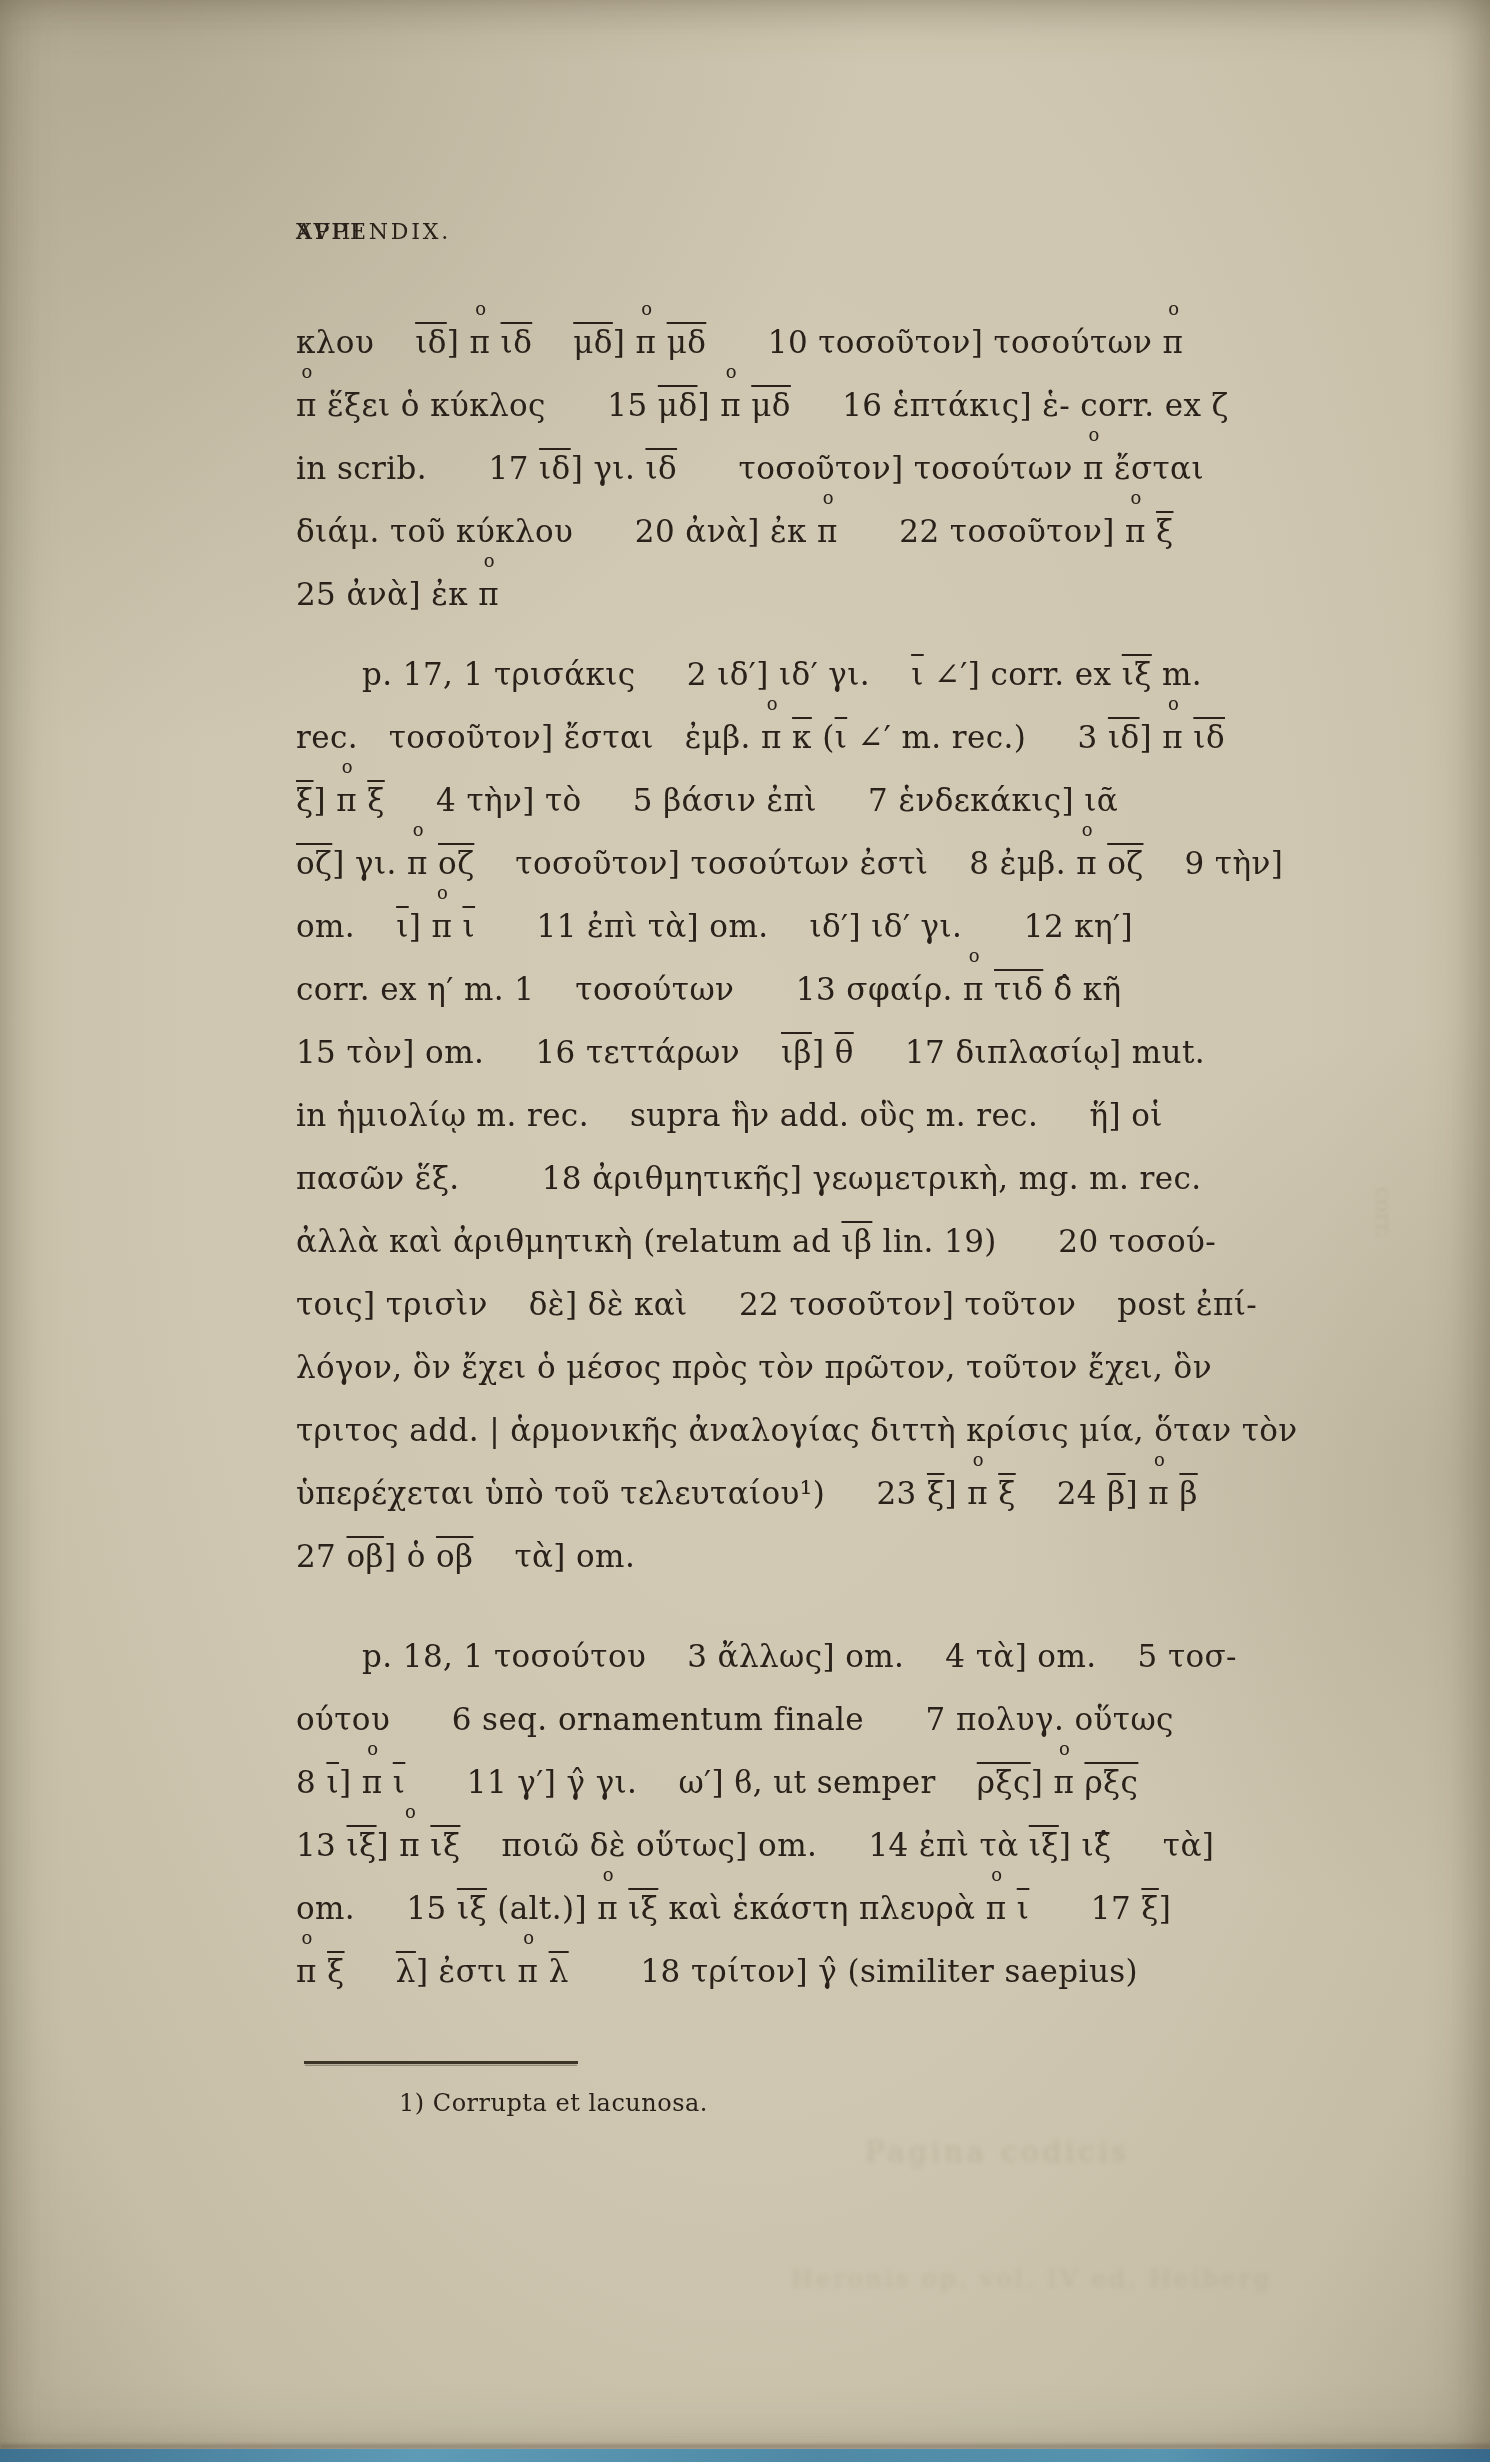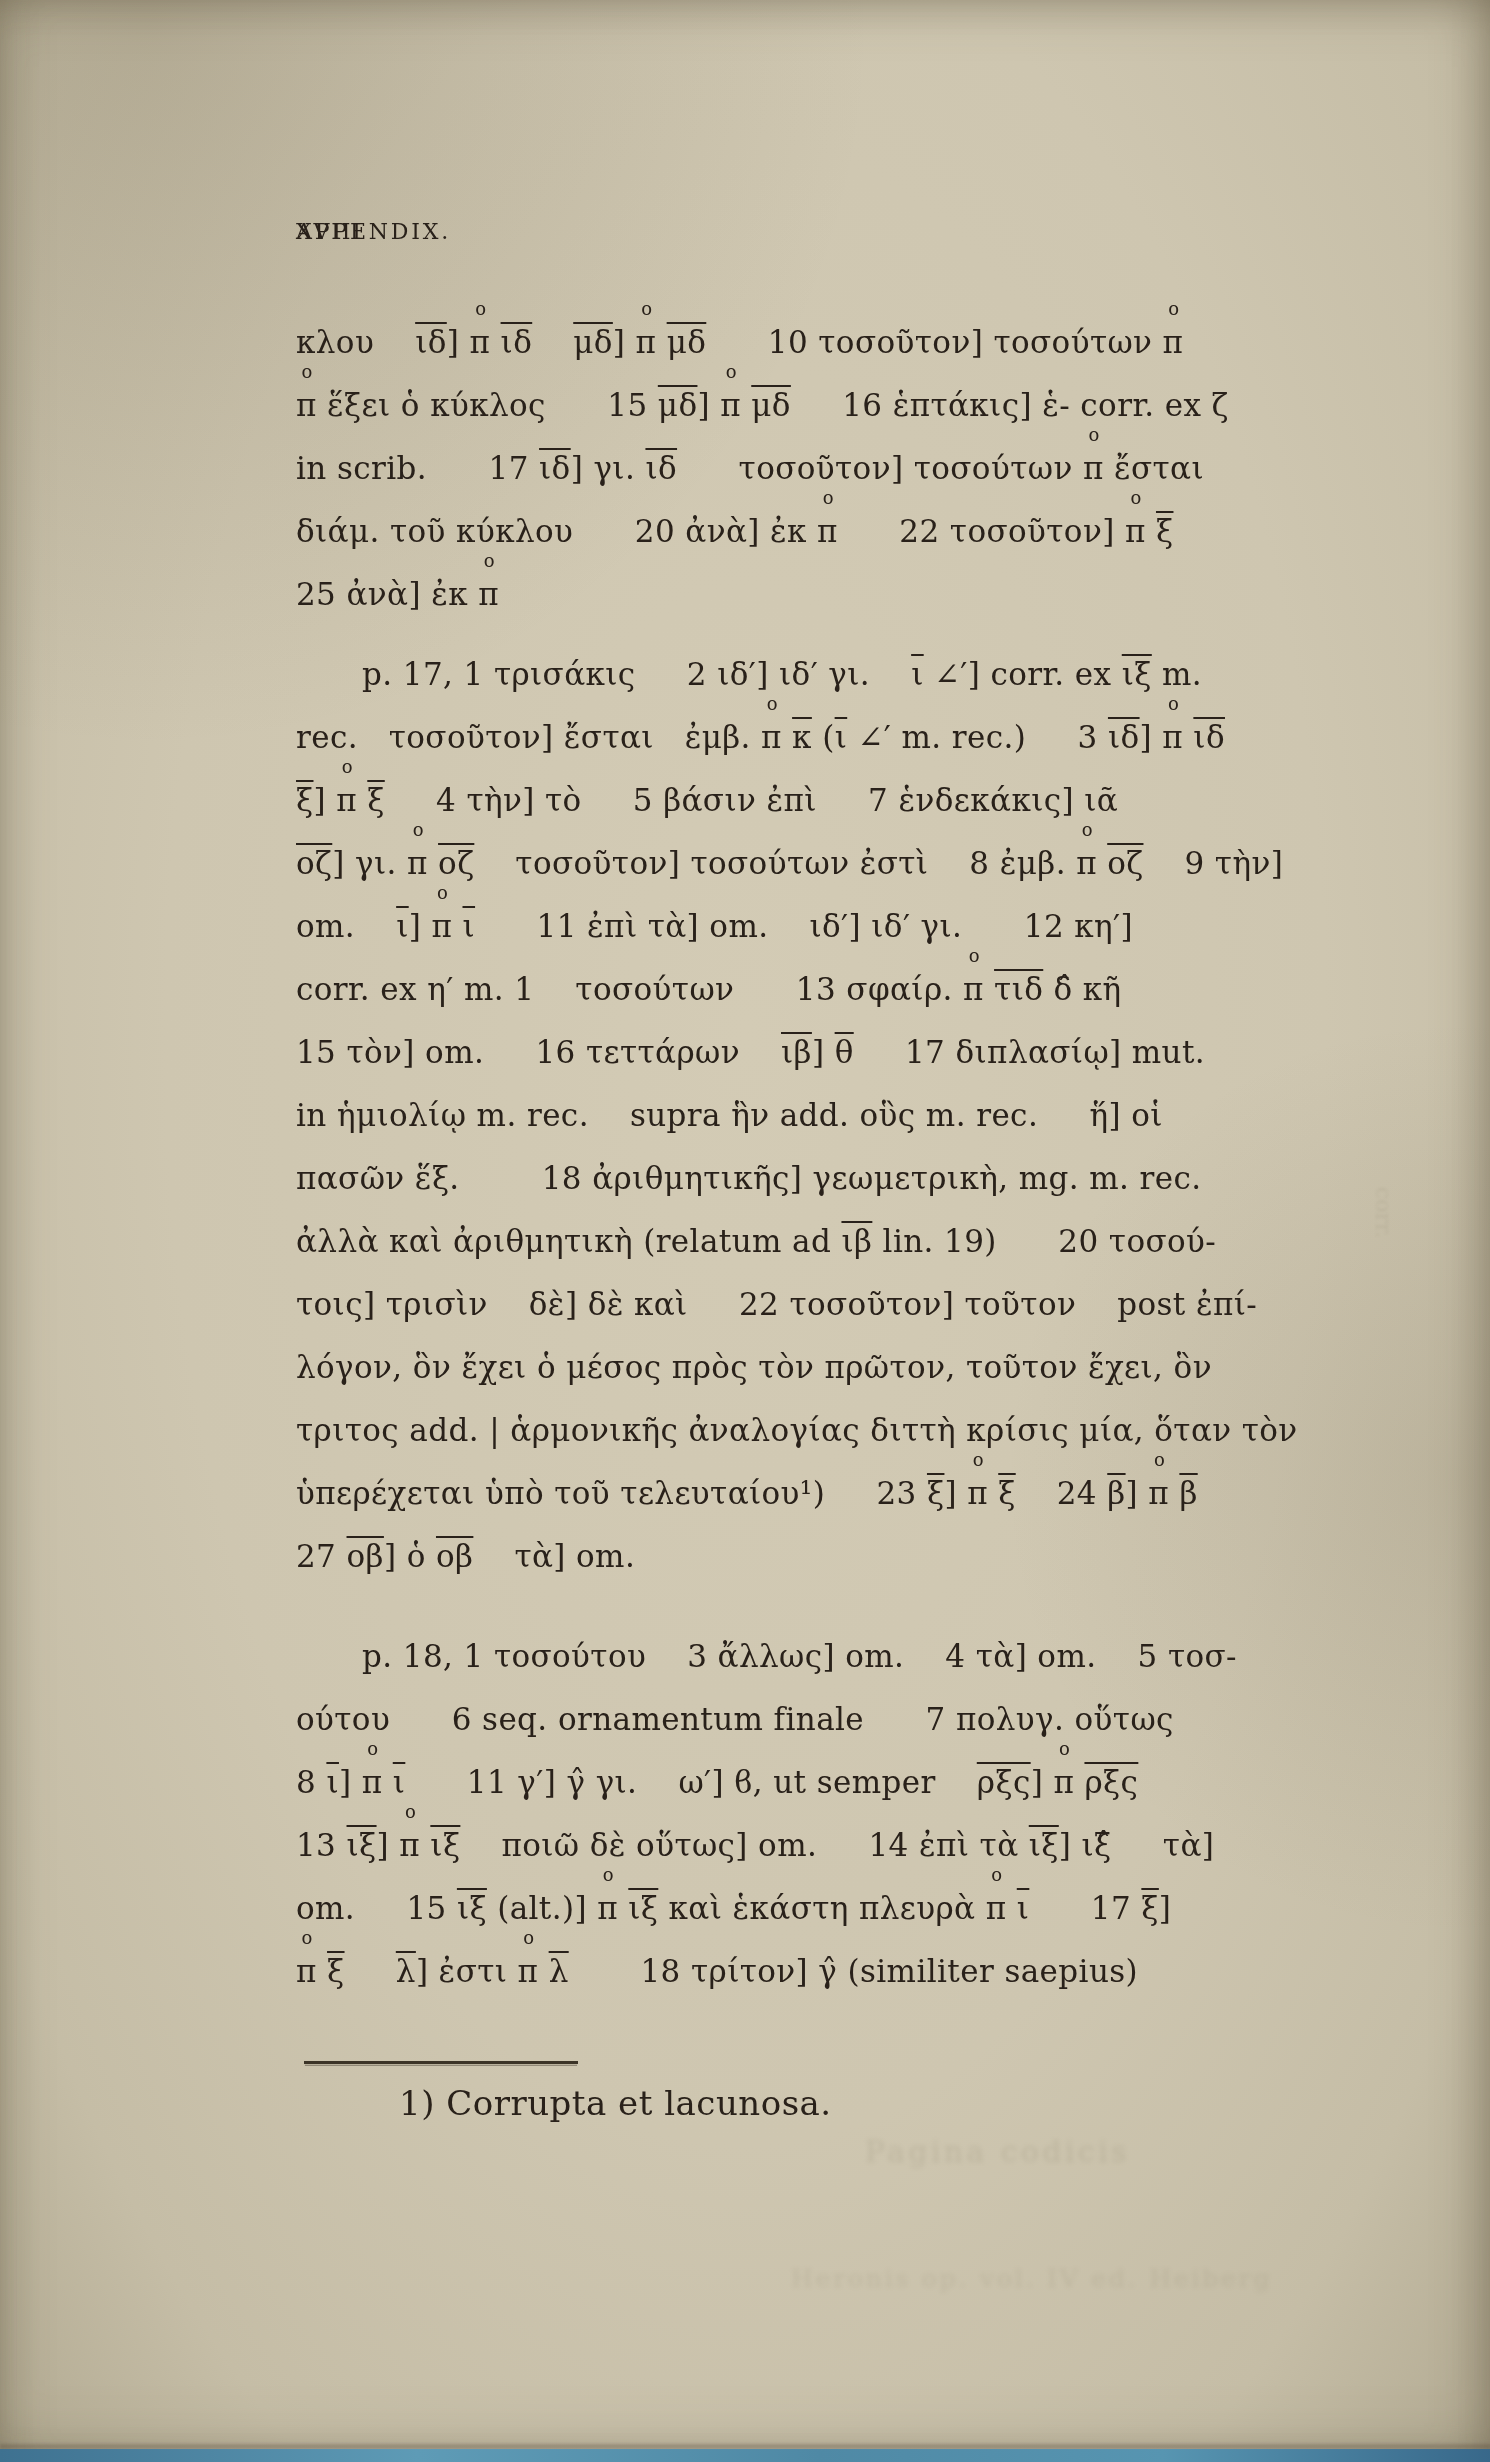--- a/index.html
+++ b/index.html
@@ -26,21 +26,21 @@
   .para{margin:0;}
   .para-p17{margin-top:16.6px;}
   .para-p18{margin-top:37px;}
   .line{height:63px;line-height:63px;white-space:pre;letter-spacing:0.4px;}
   .line.indent{padding-left:66px;}
   .ol{text-decoration:overline;text-decoration-thickness:2.3px;}
   .po{position:relative;display:inline-block;}
   .po .above{position:absolute;left:54%;transform:translateX(-50%);top:-0.60em;font-size:.58em;line-height:1;}
   .fnrule{position:absolute;left:304px;top:2061px;width:274px;height:2.8px;background:#3c3427;
           box-shadow:0 2.8px 0 -0.9px rgba(60,52,39,.45);}
-  .footnote{position:absolute;left:399px;top:2085px;font-size:34px;line-height:37px;letter-spacing:0.5px;text-align:center;}
+  .footnote{position:absolute;left:399px;top:2085px;font-size:24px;line-height:37px;letter-spacing:0.5px;text-align:center;}
   .ghost{position:absolute;color:#6d644c;font-family:"DejaVu Serif","Liberation Serif",serif;}
   .ghost1{left:865px;top:2135px;font-size:29.4px;opacity:.16;filter:blur(2.8px);letter-spacing:3.7px;}
   .ghost2{left:791px;top:2264px;font-size:25px;opacity:.13;filter:blur(2.8px);letter-spacing:2.8px;}
   .ghost3{left:1371px;top:1187px;font-size:22px;opacity:.10;filter:blur(1.8px);writing-mode:vertical-rl;}
   .scanedge{position:absolute;left:0;bottom:0;width:100%;height:13px;
     background:linear-gradient(90deg,#3e7190 0%,#5e9bb6 28%,#4f89a5 55%,#5795b1 78%,#38688a 100%);}
   .scanedge-shadow{position:absolute;left:0;bottom:13px;width:100%;height:5.5px;background:rgba(62,52,38,.25);filter:blur(1.8px);}
 </style>
 </head>
 <body>

